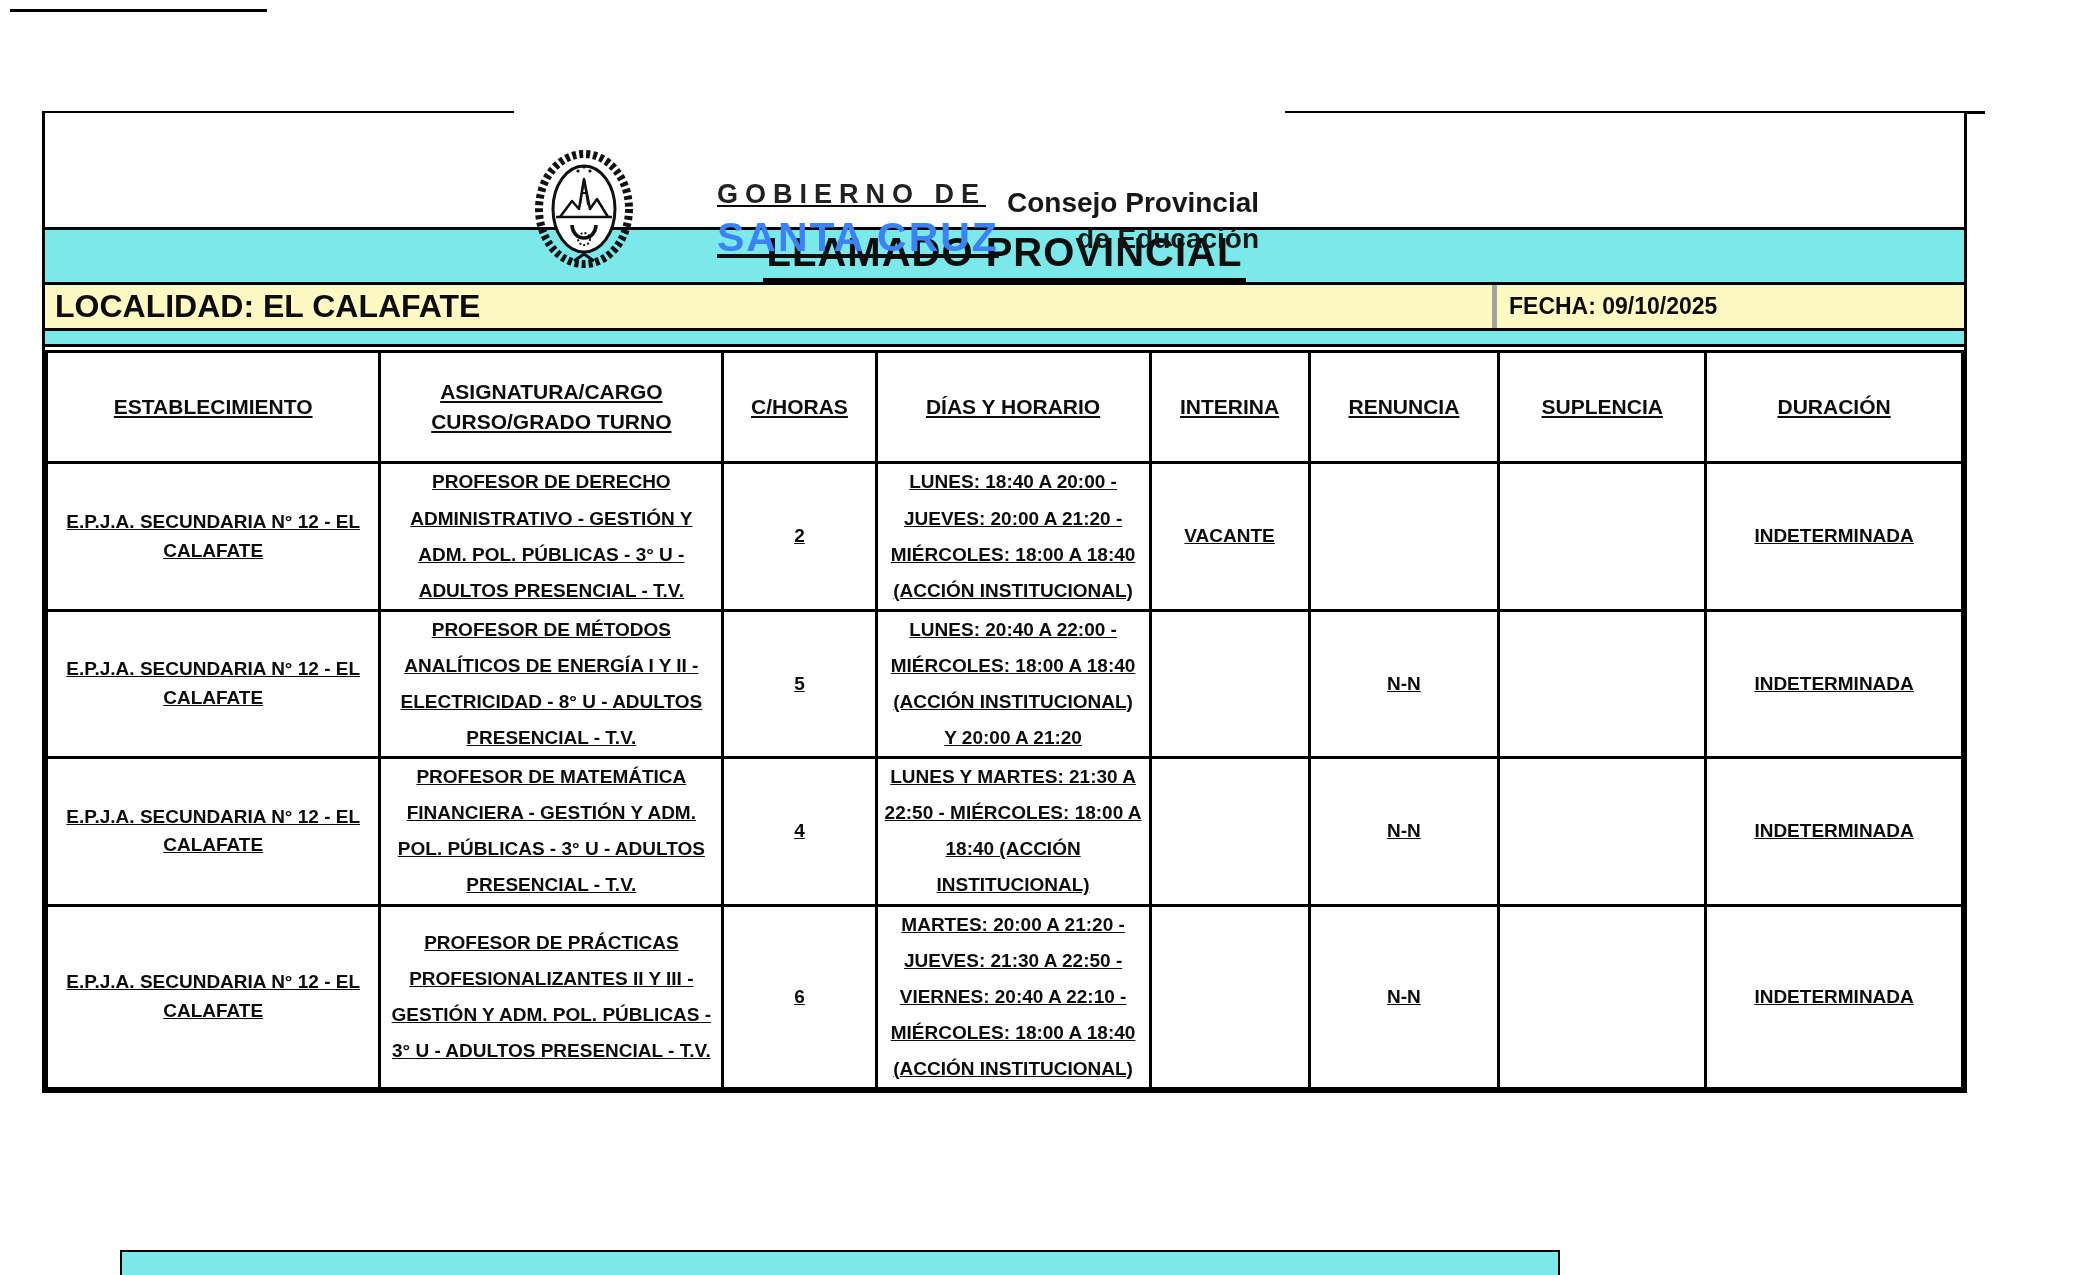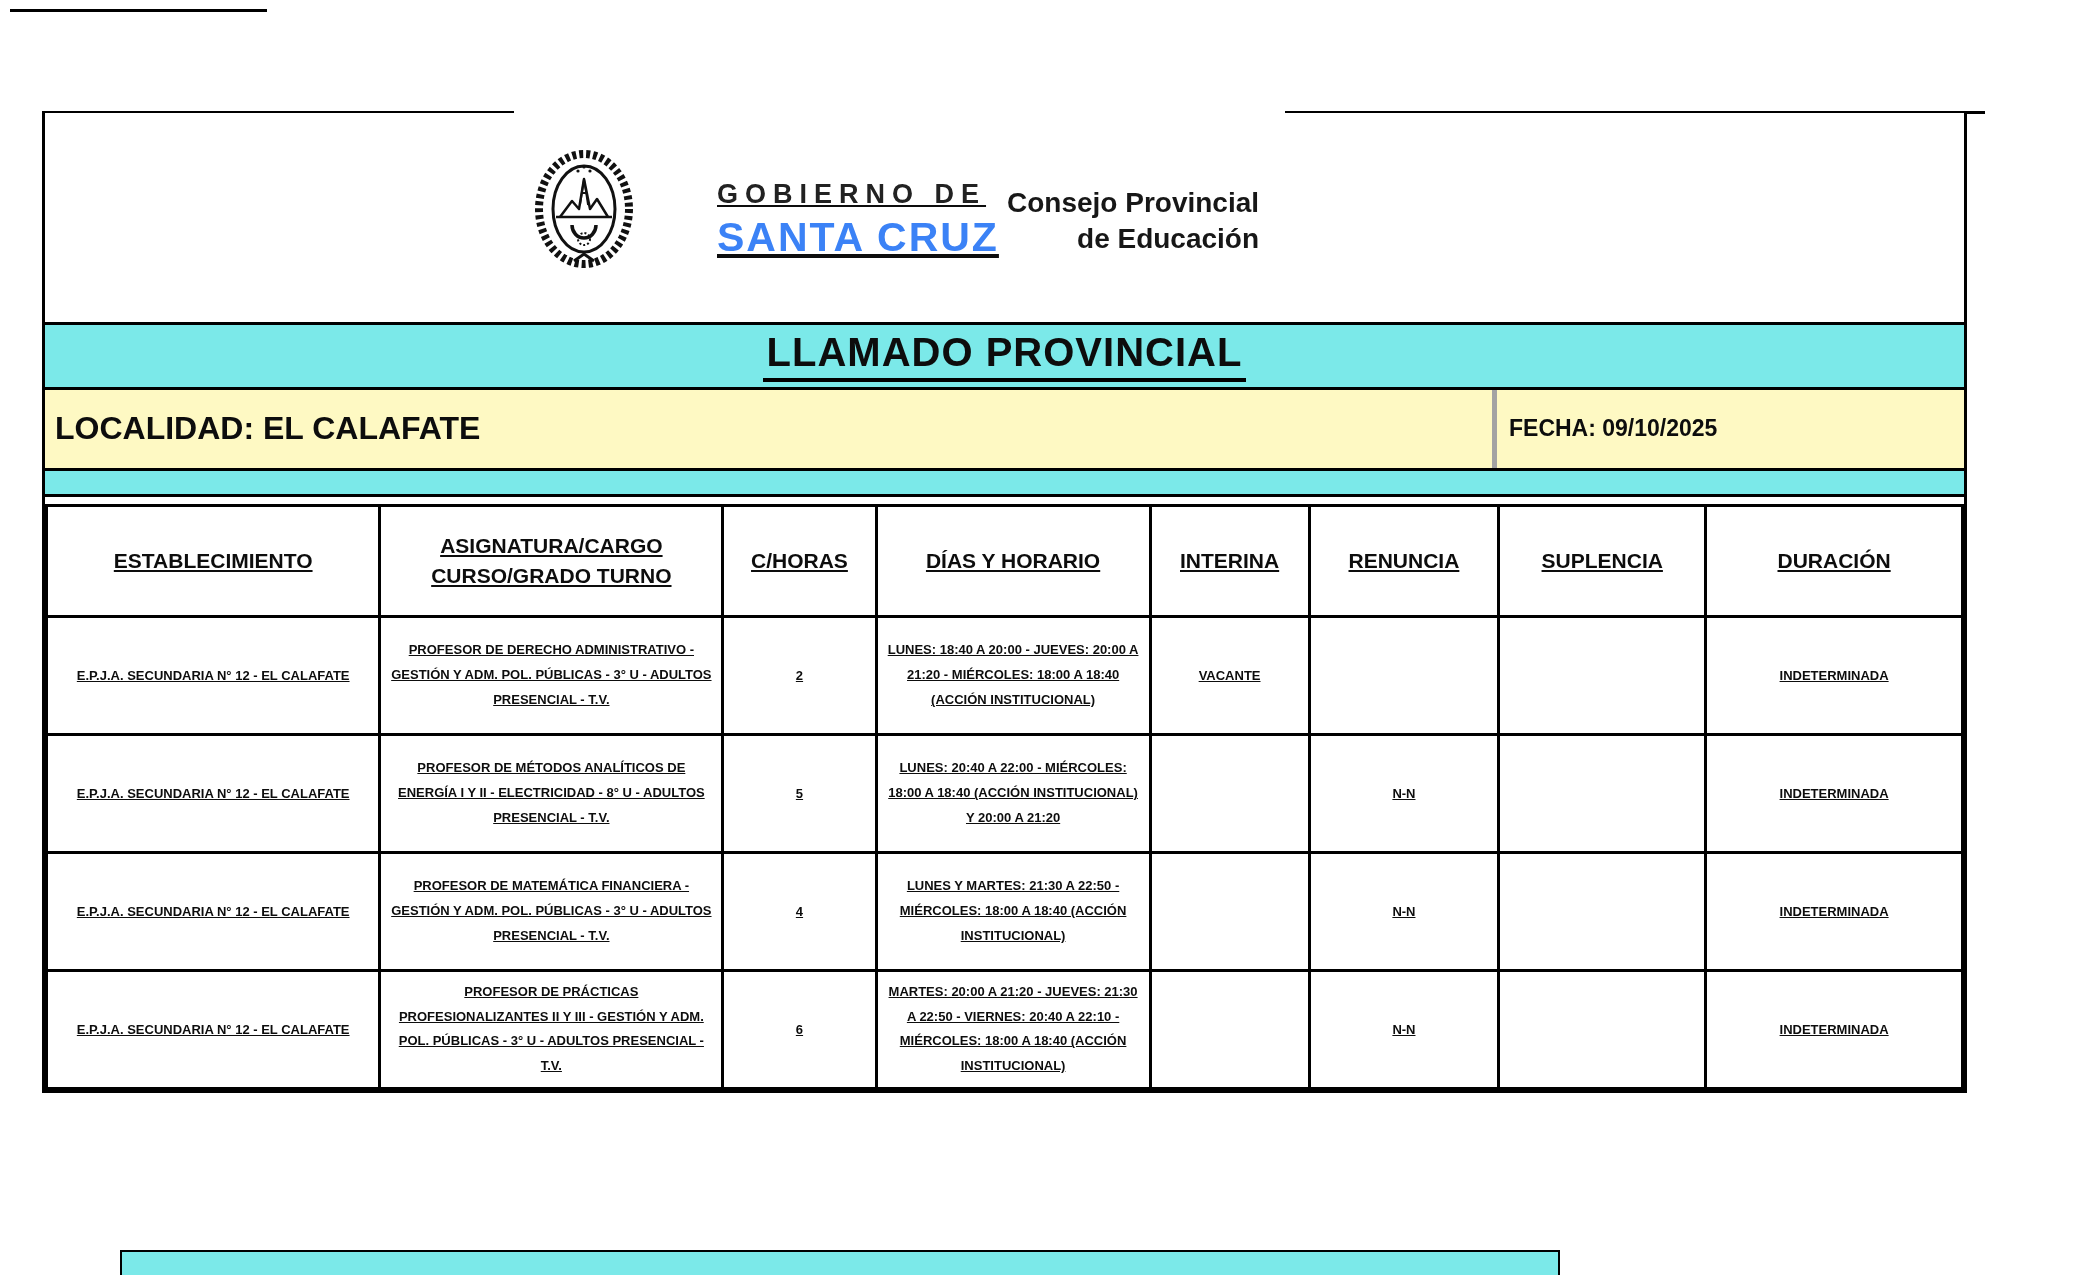--- a/index.html
+++ b/index.html
@@ -43,21 +43,21 @@
   #mid-strip { height: 26px; border-bottom: 3px solid #000; }
   #strip-gap { height: 7px; background: #fff; }
 
   
   table { width: 100%; border-collapse: collapse; table-layout: fixed; text-decoration: underline; }
   th, td { border: 3px solid #000; text-align: center; vertical-align: middle;
     overflow: hidden; background: #fff; }
   thead tr { height: 111px; }
   tbody tr { height: 118px; }
   th { font-size: 21px; font-weight: 800; padding: 0 8px; line-height: 1.45; }
-  td { font-size: 13px; font-weight: 700; padding: 0 4px; line-height: 1.5; }
+  td { font-size: 19px; font-weight: 700; padding: 0 4px; line-height: 1.5; }
   td.wrap { padding: 0 7px; line-height: 1.9; }
   .c-est { width: 17.4%; } .c-asig { width: 17.9%; } .c-hrs { width: 8.0%; }
   .c-dias { width: 14.3%; } .c-int { width: 8.3%; } .c-ren { width: 9.9%; }
   .c-sup { width: 10.8%; } .c-dur { width: 13.4%; }
 
   
   #bottom-strip { left: 120px; top: 1250px; width: 1440px; height: 25px;
     border: 2px solid #000; border-bottom: none; }
 </style>
 </head>

